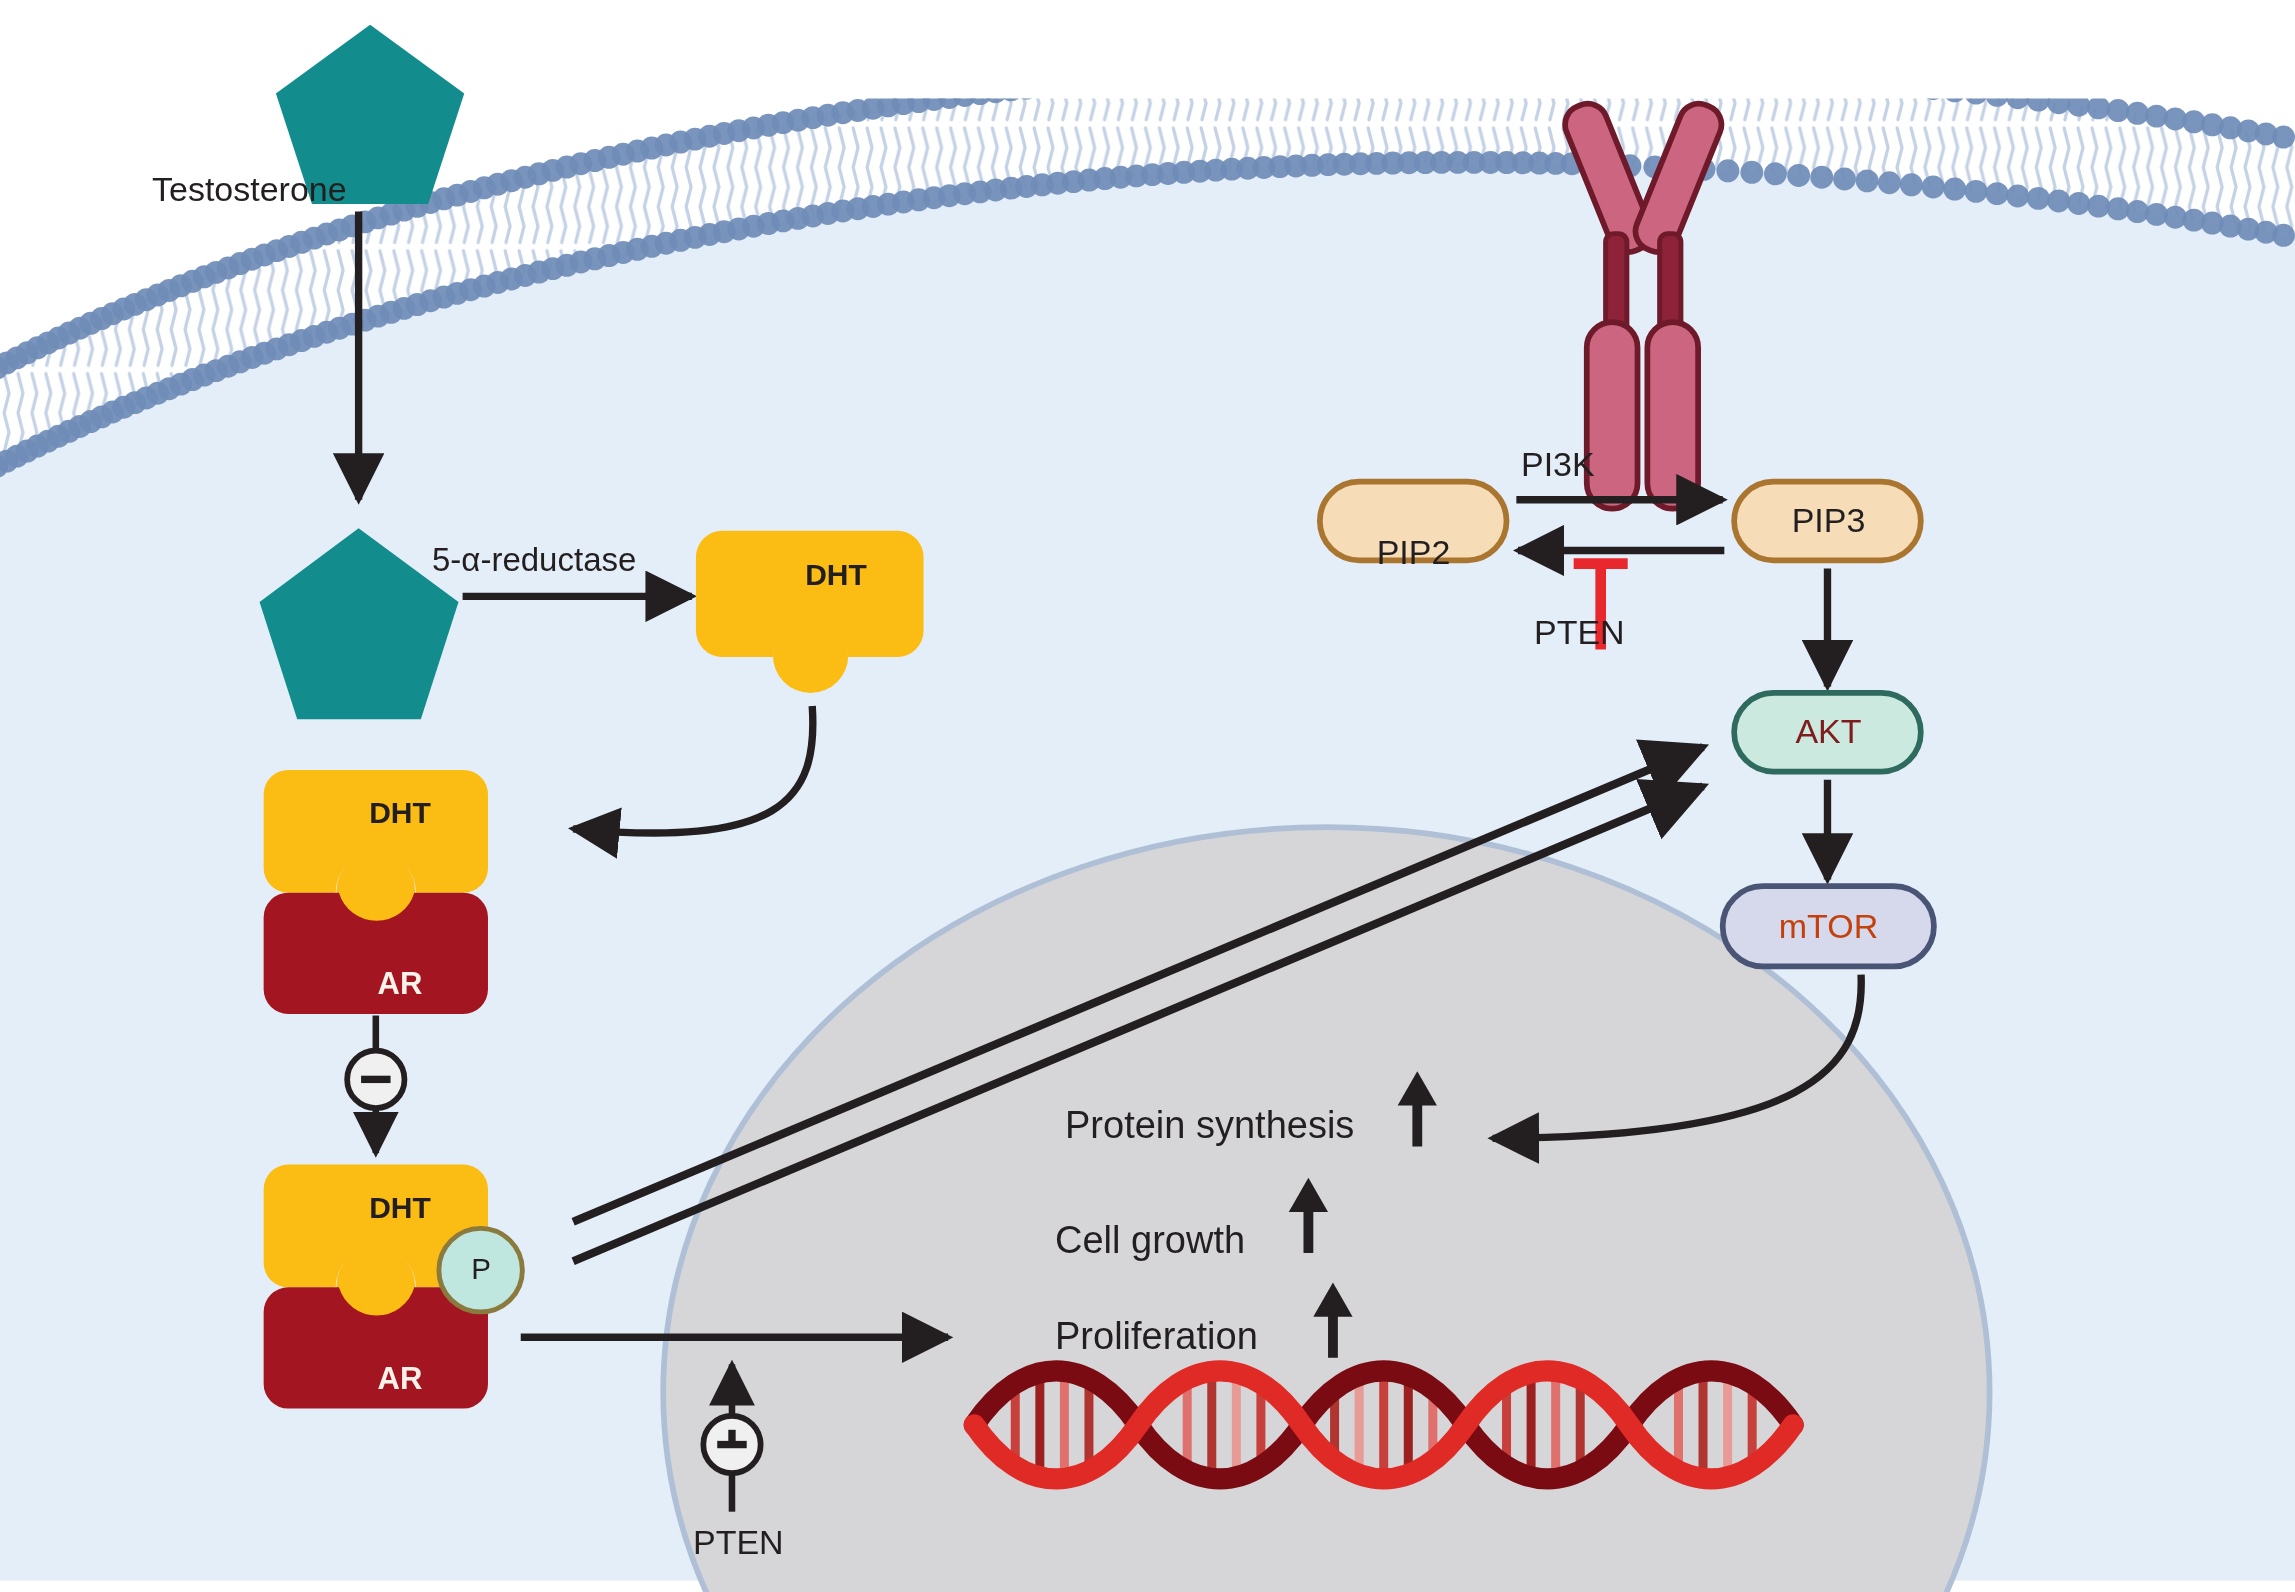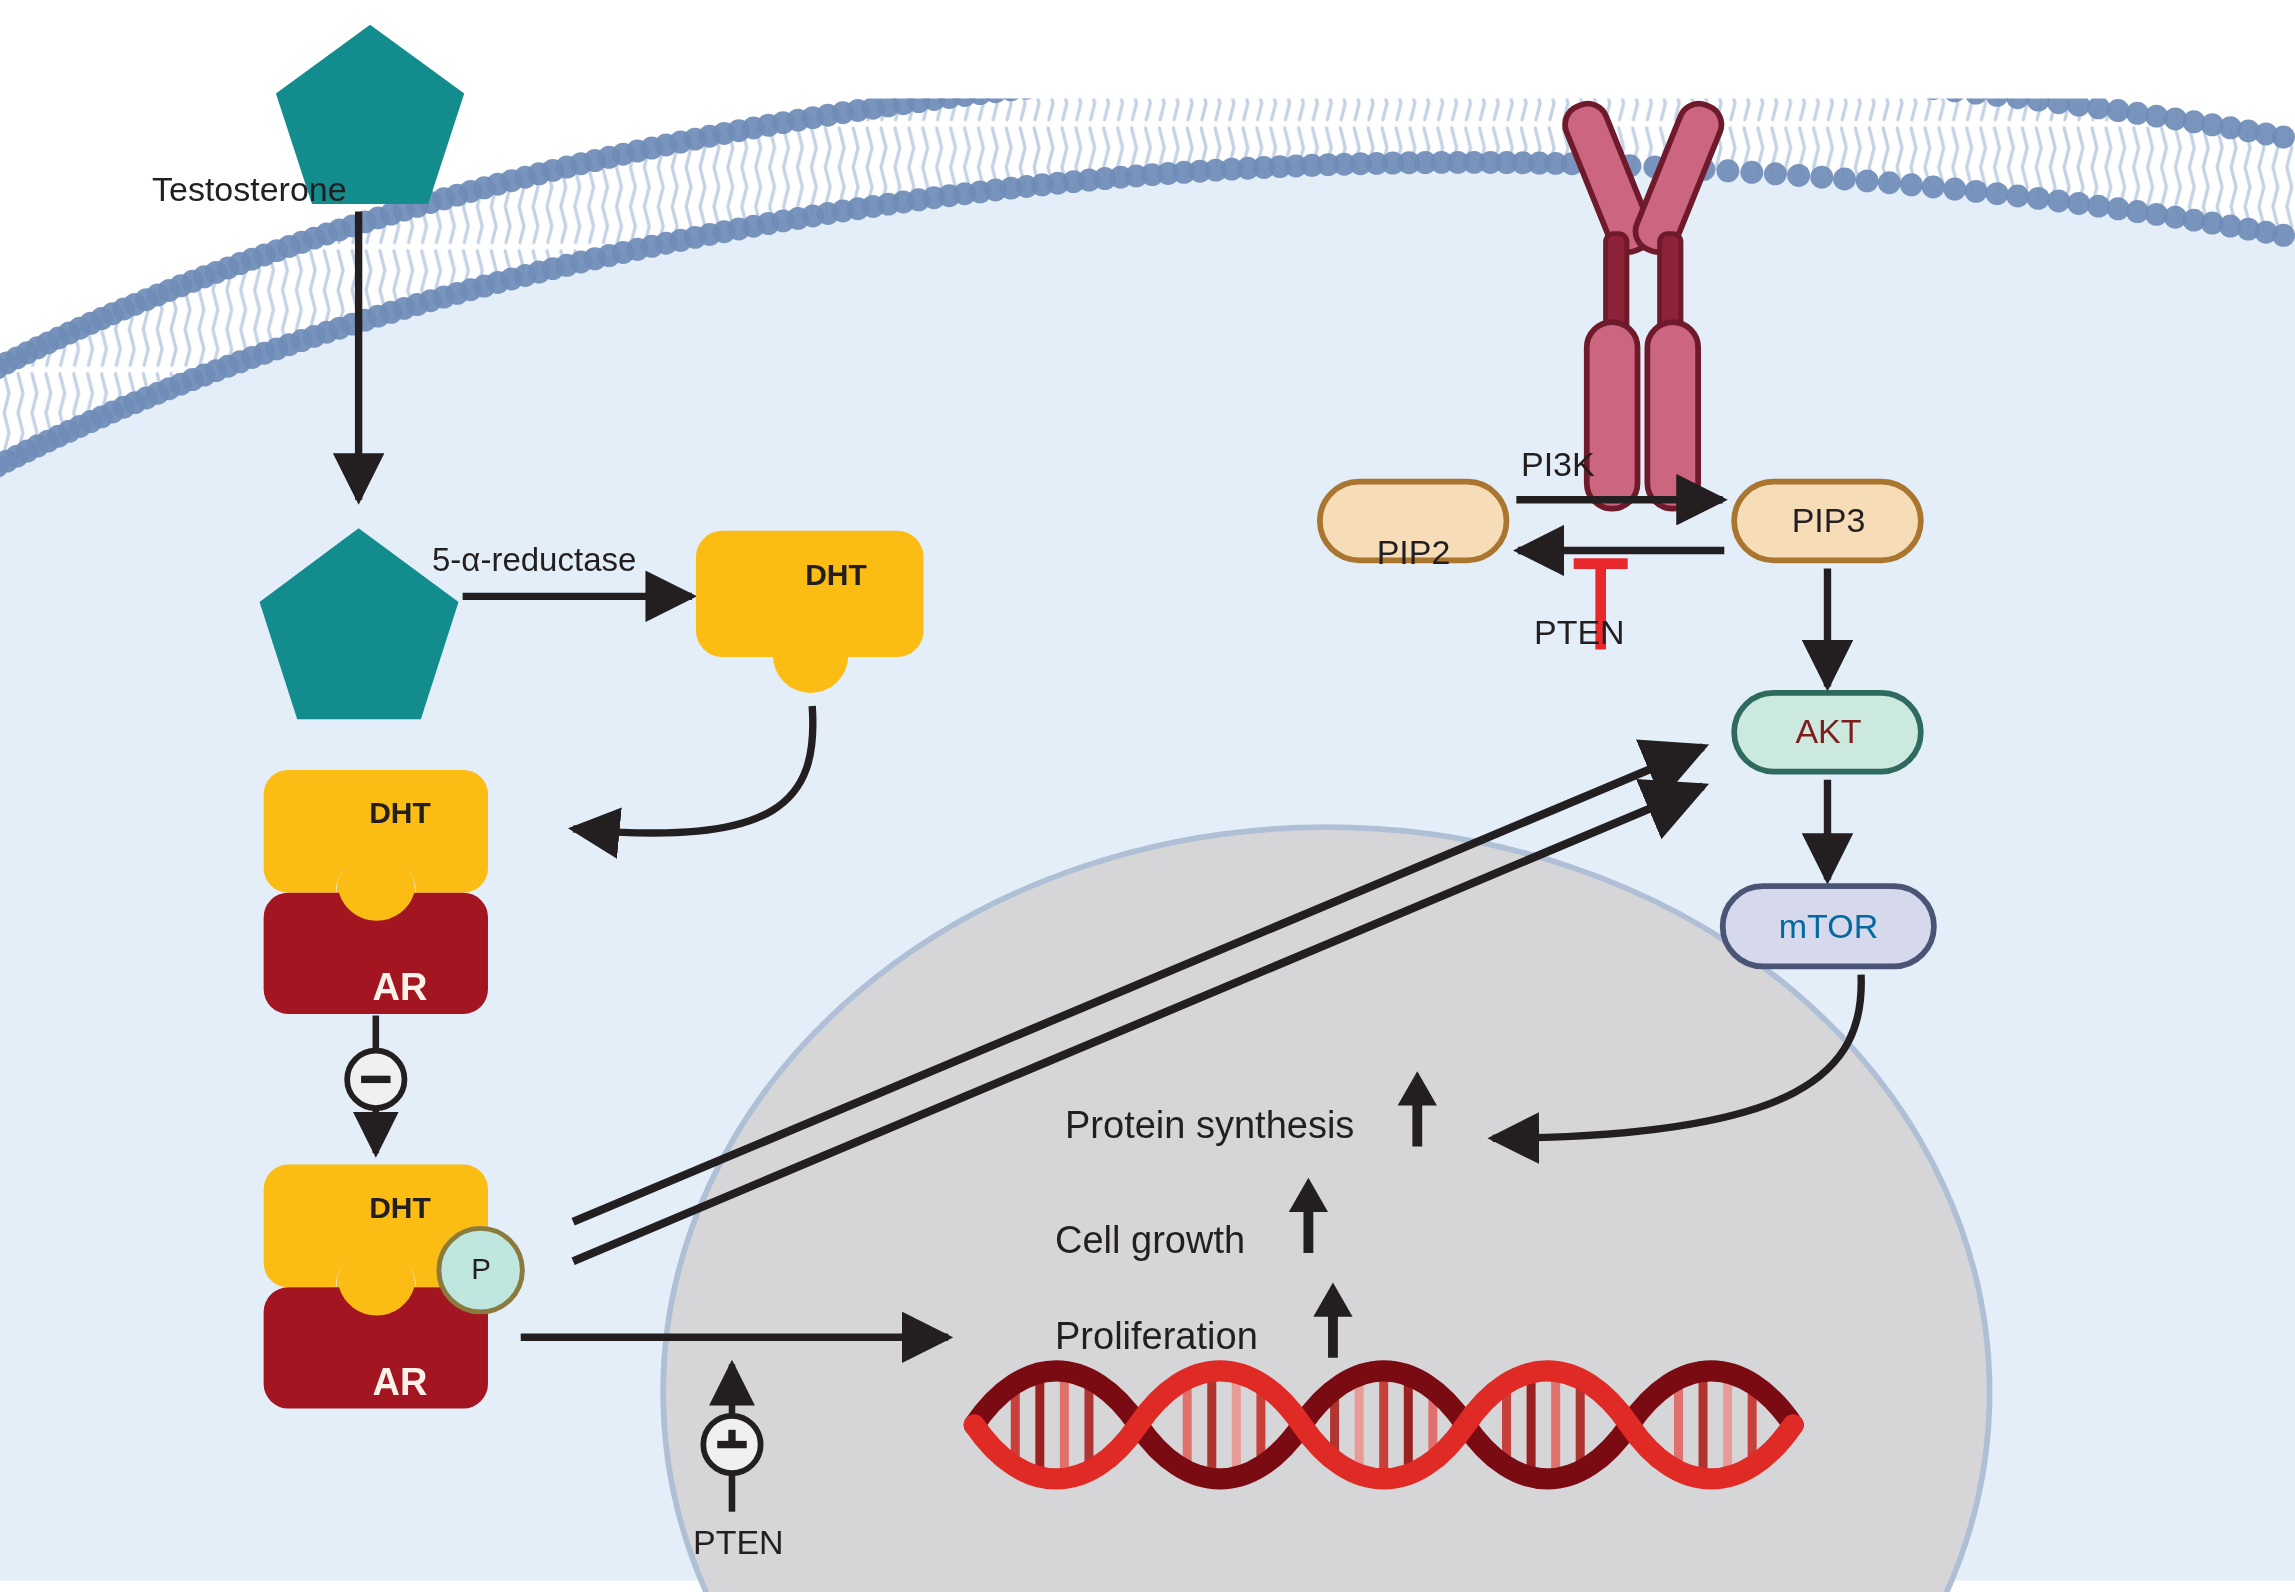--- a/index.html
+++ b/index.html
@@ -8,24 +8,24 @@
   #stage svg{position:absolute;left:0;top:0;}
   .lbl{position:absolute;color:#231f20;white-space:nowrap;}
   .lbl-testosterone{font-size:34px;left:152px;top:170px;}
   .lbl-tkr{font-size:34px;left:1707px;top:115px;line-height:1.22;text-align:left;}
   .lbl-reductase{font-size:33px;left:432px;top:541px;}
   .lbl-pi3k{font-size:34px;left:1521px;top:445px;}
   .lbl-pten1{font-size:34px;left:1534px;top:613px;}
   .lbl-pten2{font-size:34px;left:693px;top:1523px;}
   .node-txt{position:absolute;white-space:nowrap;text-align:center;}
   .t-dht{font-size:30px;font-weight:bold;color:#231f20;}
-  .t-ar{font-size:38px;font-weight:bold;color:#fdf2e9;}
+  .t-ar{font-size:31px;font-weight:bold;color:#fdf2e9;}
   .t-pip{font-size:34px;color:#231f20;}
   .t-akt{font-size:34px;color:#7f1d1d;}
-  .t-mtor{font-size:34px;color:#0369a1;}
+  .t-mtor{font-size:34px;color:#c2410c;}
   .t-p{font-size:29.5px;color:#231f20;}
   .nuc-txt{position:absolute;font-size:38px;color:#231f20;white-space:nowrap;}
 </style>
 </head>
 <body>
 
 <div id="stage">
 
   <svg width="2295" height="1593" viewBox="0 0 2803 1945">
     <defs>

